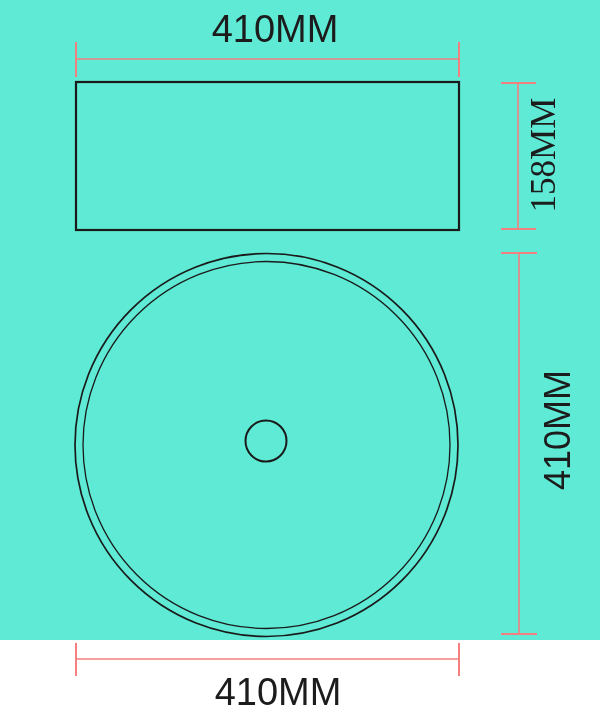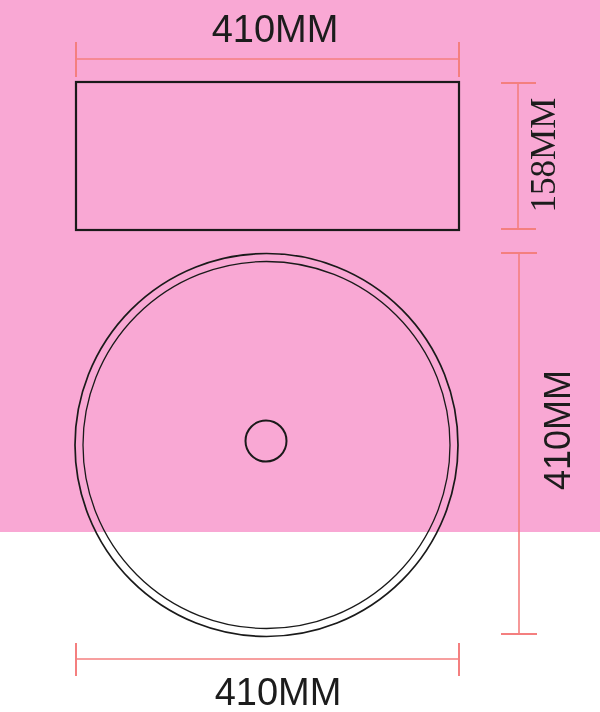--- a/index.html
+++ b/index.html
@@ -6,22 +6,22 @@
     margin: 0;
     padding: 0;
     width: 600px;
     height: 712px;
     background: #ffffff;
     overflow: hidden;
   }
   .canvas {
     position: relative;
     width: 600px;
-    height: 532px;
-    background: #f9a8d4;
+    height: 640px;
+    background: #5eead4;
   }
   svg { display: block; }
   .dim-line {
     stroke: #f47f7f;
     stroke-width: 1.6;
     fill: none;
   }
   .dim-tick {
     stroke: #f47f7f;
     stroke-width: 2;

